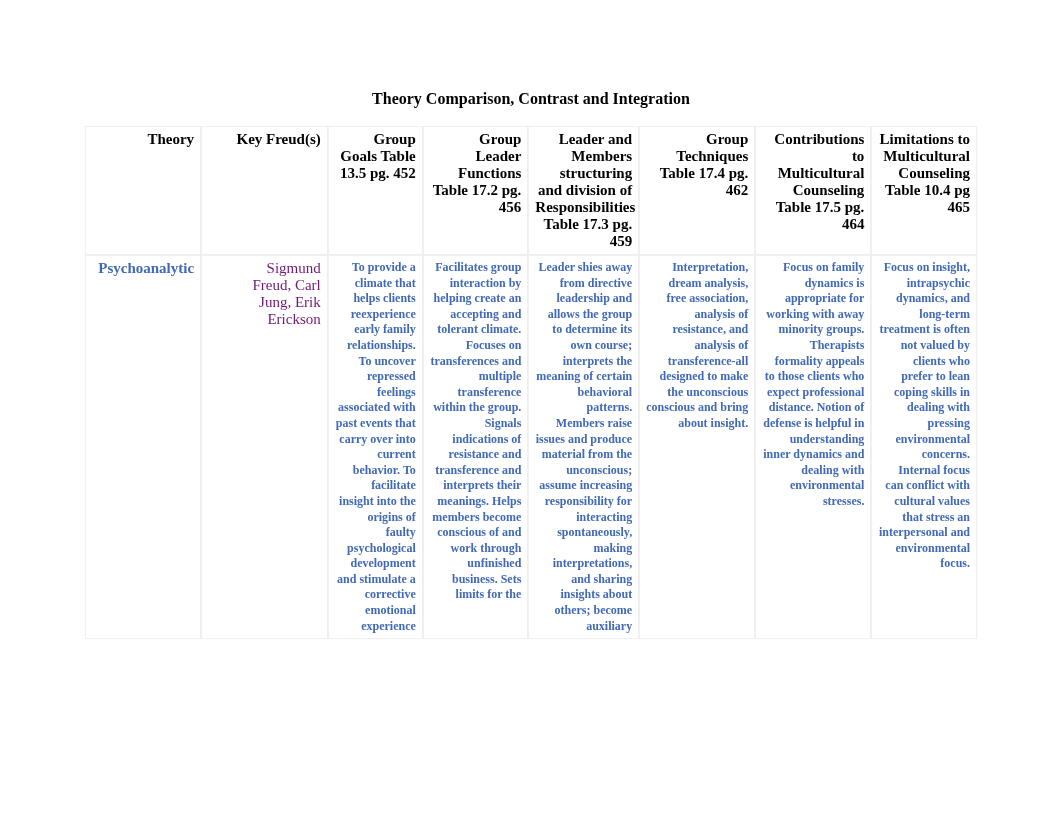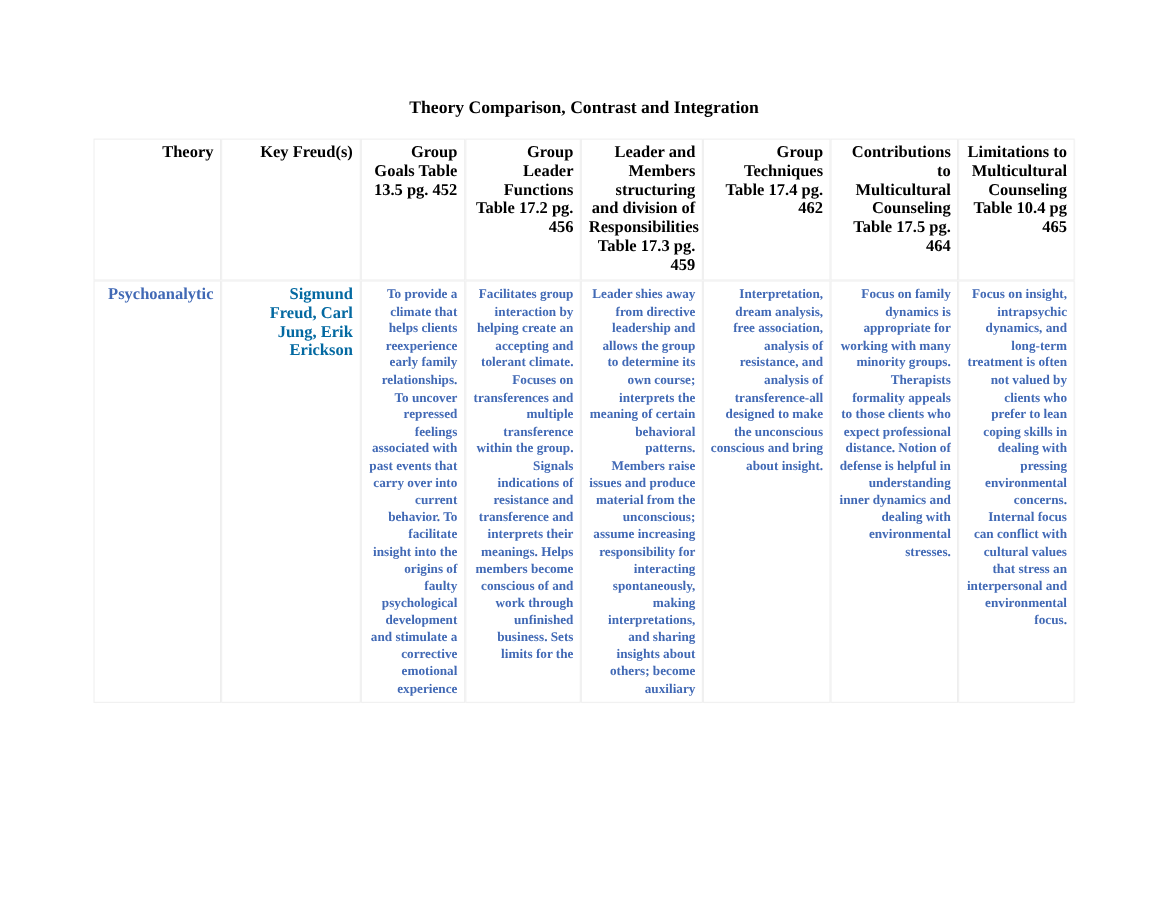--- a/index.html
+++ b/index.html
@@ -49,22 +49,22 @@
   col.c5 { width: 110px; }
   col.c6 { width: 110px; }
   col.c7 { width: 100px; }
   td.theory-name {
     font-size: 15px;
     font-weight: bold;
     color: #4169b5;
   }
   td.key-figures {
     font-size: 15px;
-    font-weight: bold;
-    color: #0369a1;
+    font-weight: normal;
+    color: #701a75;
     padding-left: 30px;
   }
   td.cell {
     font-size: 12px;
     font-weight: bold;
     color: #4169b5;
     line-height: 1.3;
   }
 </style>
 </head>
@@ -97,18 +97,18 @@
       </tr>
     </thead>
     <tbody>
       <tr>
         <td class="theory-name">Psychoanalytic</td>
         <td class="key-figures">Sigmund Freud, Carl Jung, Erik Erickson</td>
         <td class="cell">To provide a climate that helps clients reexperience early family relationships. To uncover repressed feelings associated with past events that carry over into current behavior. To facilitate insight into the origins of faulty psychological development and stimulate a corrective emotional experience</td>
         <td class="cell">Facilitates group interaction by helping create an accepting and tolerant climate. Focuses on transferences and multiple transference within the group. Signals indications of resistance and transference and interprets their meanings. Helps members become conscious of and work through unfinished business. Sets limits for the</td>
         <td class="cell">Leader shies away from directive leadership and allows the group to determine its own course; interprets the meaning of certain behavioral patterns. Members raise issues and produce material from the unconscious; assume increasing responsibility for interacting spontaneously, making interpretations, and sharing insights about others; become auxiliary</td>
         <td class="cell">Interpretation, dream analysis, free association, analysis of resistance, and analysis of transference-all designed to make the unconscious conscious and bring about insight.</td>
-        <td class="cell">Focus on family dynamics is appropriate for working with many minority groups. Therapists formality appeals to those clients who expect professional distance. Notion of defense is helpful in understanding inner dynamics and dealing with environmental stresses.</td>
+        <td class="cell">Focus on family dynamics is appropriate for working with away minority groups. Therapists formality appeals to those clients who expect professional distance. Notion of defense is helpful in understanding inner dynamics and dealing with environmental stresses.</td>
         <td class="cell">Focus on insight, intrapsychic dynamics, and long-term treatment is often not valued by clients who prefer to lean coping skills in dealing with pressing environmental concerns. Internal focus can conflict with cultural values that stress an interpersonal and environmental focus.</td>
       </tr>
     </tbody>
   </table>
 </div>
 
 </body></html>

